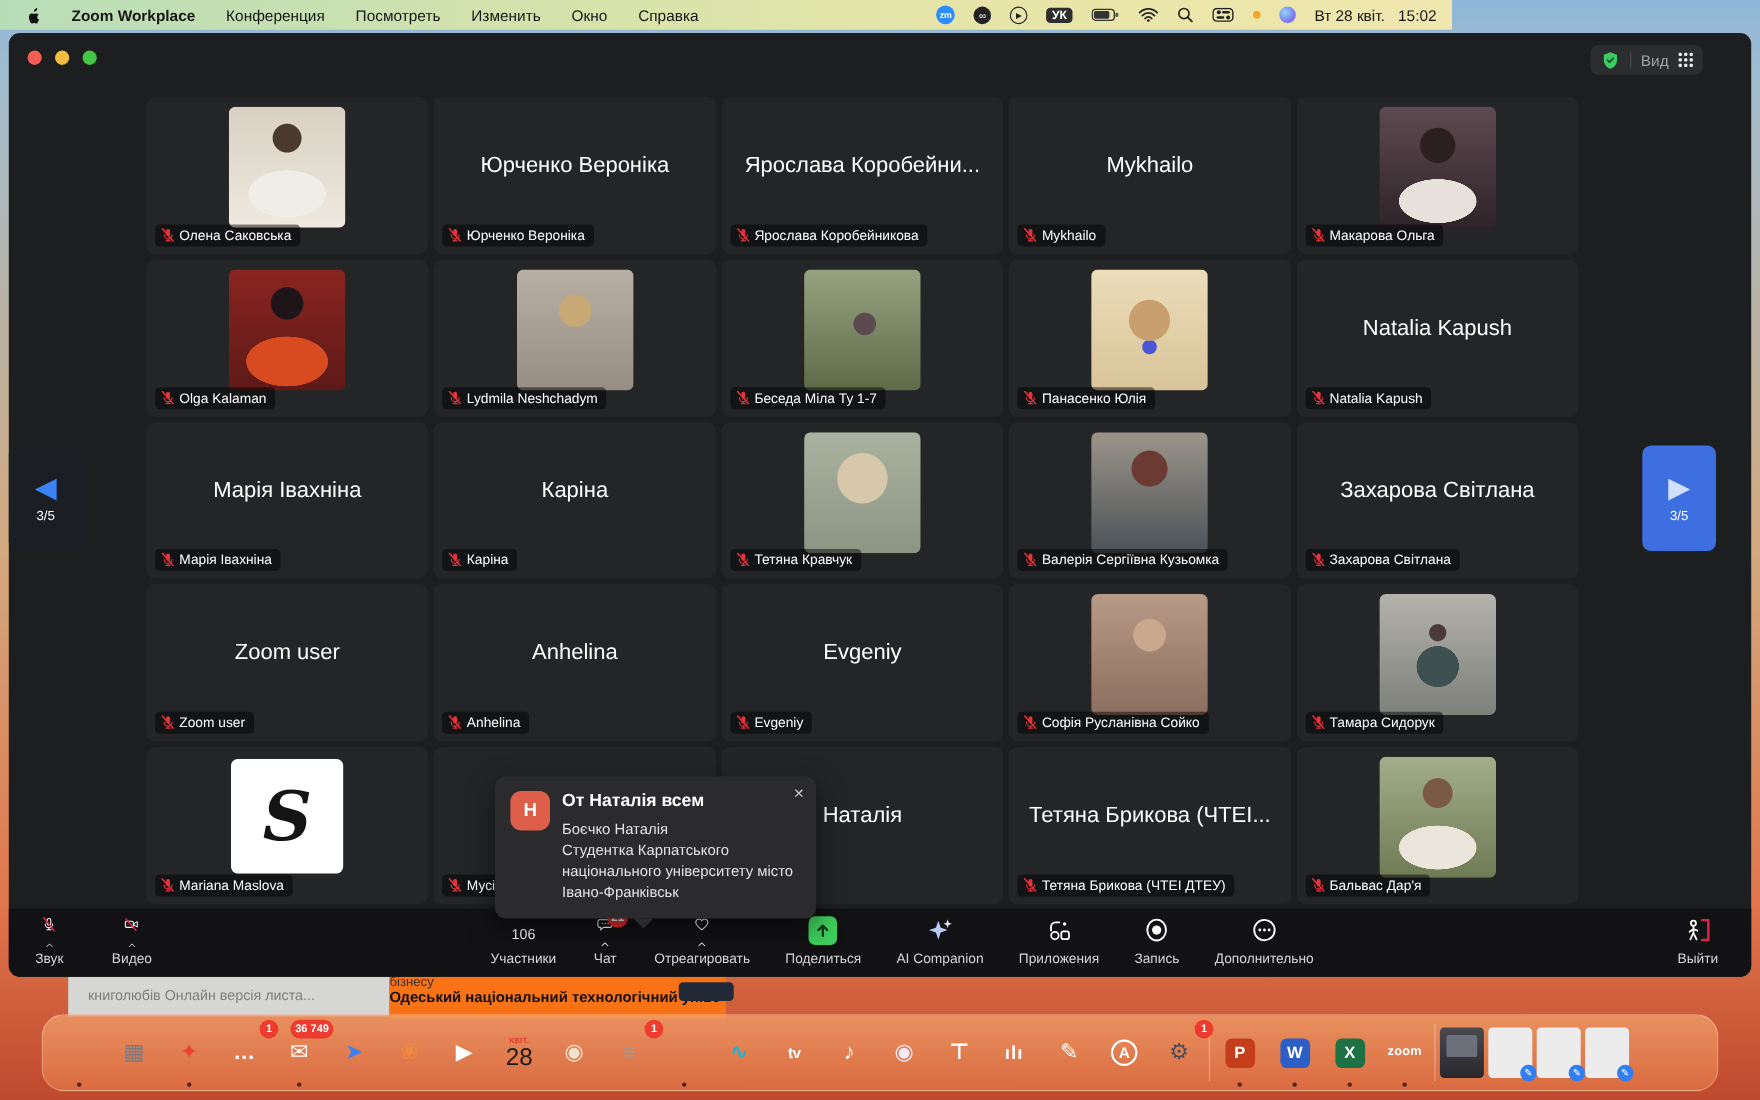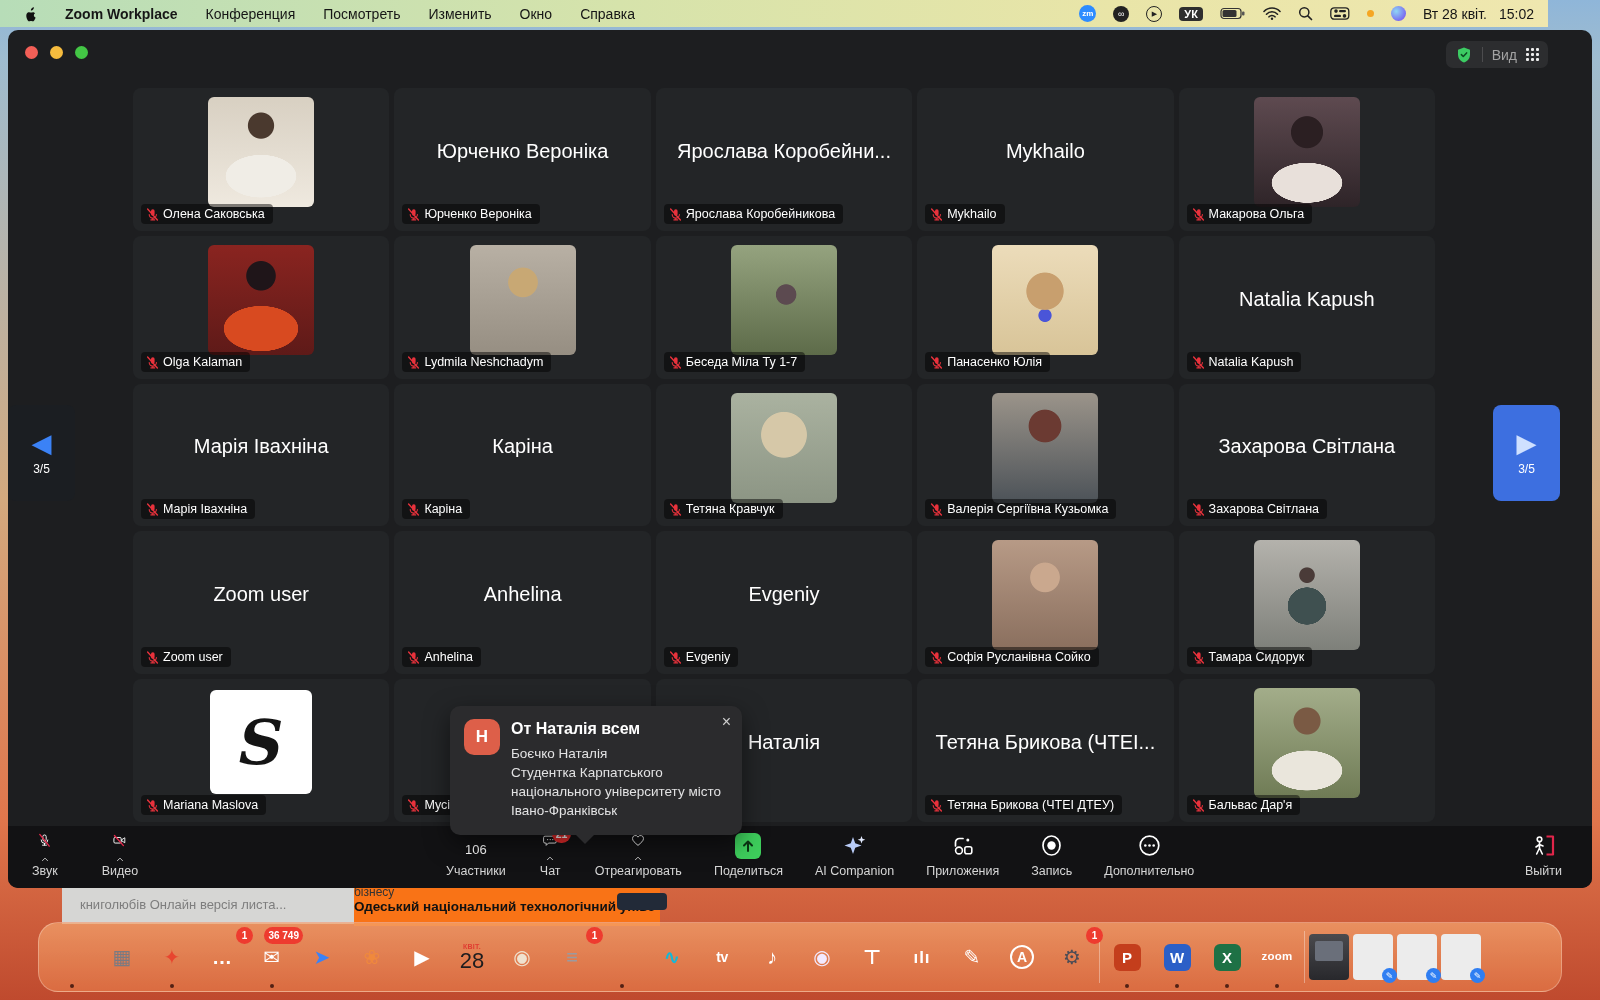--- a/index.html
+++ b/index.html
@@ -1,20 +1,20 @@
 <!DOCTYPE html>
 <html><head>
 <meta charset="utf-8">
 <style>
   html,body{margin:0;padding:0;width:1600px;height:1000px;overflow:hidden;
     font-family:"Liberation Sans","DejaVu Sans",sans-serif;
     background:linear-gradient(180deg,#8fb6d9 0%,#9fbccf 6%,#d3a97e 50%,#e0764c 82%,#bf4a2e 100%);}
   *{box-sizing:border-box;}
   
-  .menubar{position:absolute;left:0;top:0;width:1548px;height:27px;
+  .menubar{position:absolute;left:0;top:0;width:1320px;height:27px;
     background:linear-gradient(90deg,#b7ddb8,#d6e3ab 40%,#e9e5a8 72%,#efe7af);
     display:flex;align-items:center;color:#161616;font-size:14px;z-index:90;}
   .mb-left{display:flex;align-items:center;gap:28px;padding-left:22px;}
   .mb-app{font-weight:700;}
   .mb-item{white-space:nowrap;}
   .mb-right{margin-left:auto;display:flex;align-items:center;gap:17px;padding-right:14px;}
   .kbd-badge{background:#2e2e2e;color:#fff;font-size:11px;font-weight:700;border-radius:4px;padding:1px 5px;}
   .mb-clock{display:flex;gap:12px;font-size:14px;}
   .zm-dot{width:17px;height:17px;border-radius:50%;background:#2d8cff;color:#fff;font-size:8px;font-weight:700;
     display:flex;align-items:center;justify-content:center;}
@@ -40,21 +40,21 @@
   .tile{position:relative;background:#232527;border-radius:8px;overflow:hidden;}
   .tile-photo{width:106px;height:110px;margin:9px auto 0;border-radius:6px;display:none;}
   .tile.photo .tile-photo{display:block;}
   .tile-logo{width:102px;height:104px;margin:11px auto 0;border-radius:6px;background:#fff;display:none;
     align-items:center;justify-content:center;font-family:"DejaVu Serif","Liberation Serif",serif;
     font-style:italic;font-weight:700;font-size:62px;color:#141414;}
   .tile.logo .tile-logo{display:flex;}
   .tile-center-name{position:absolute;left:0;right:0;top:44%;transform:translateY(-50%);
     text-align:center;color:#fff;font-size:20px;display:none;white-space:nowrap;}
   .tile.text .tile-center-name{display:block;}
-  .tile-label{position:absolute;left:8px;bottom:7px;display:flex;align-items:flex-end;gap:4px;
+  .tile-label{position:absolute;left:8px;bottom:7px;display:flex;align-items:flex-start;gap:4px;
     background:rgba(0,0,0,.48);border-radius:4px;padding:3px 8px 3px 5px;color:#fff;font-size:12.5px;white-space:nowrap;margin-top:16px;}
   
   .nav-left,.nav-right{position:absolute;width:67px;height:96px;border-radius:8px;display:flex;flex-direction:column;
     align-items:center;justify-content:center;gap:6px;font-size:12px;color:#fff;top:375px;}
   .nav-left{left:0;background:#1b1e22;}
   .nav-right{right:32px;background:#3d6fe0;}
   .nav-left .tri{color:#3b82f6;font-size:26px;line-height:1;}
   .nav-right .tri{color:#cfe0ff;font-size:26px;line-height:1;}
   
   .toolbar{position:absolute;left:0;bottom:0;width:100%;height:62px;background:#121214;

